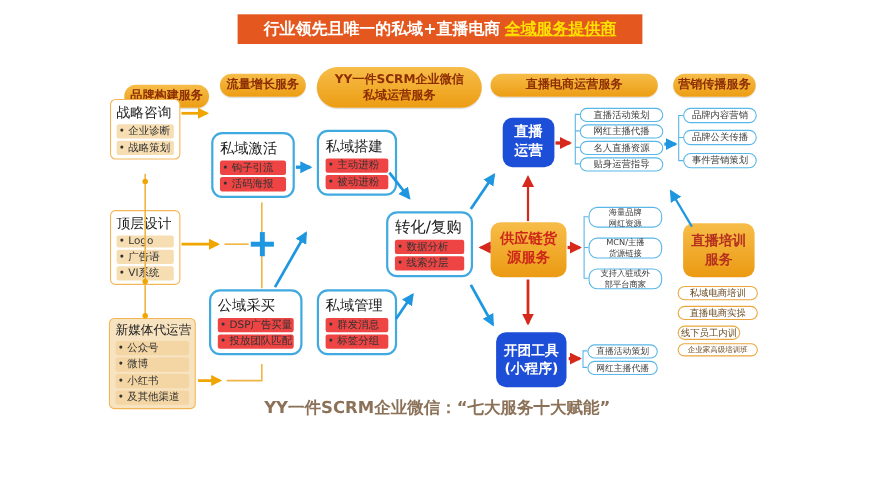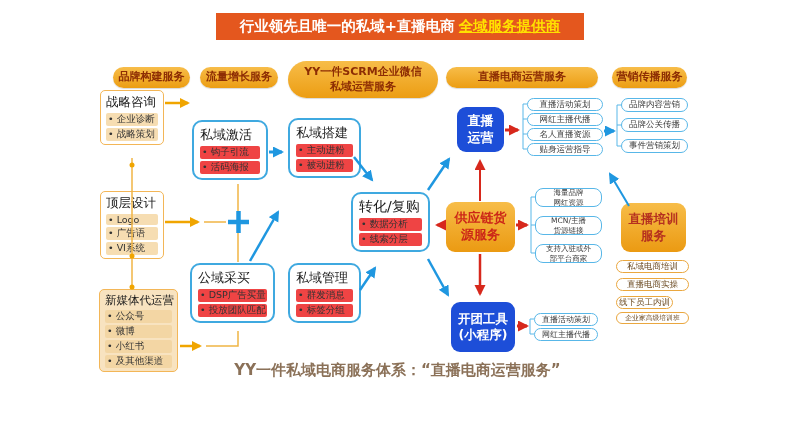--- a/index.html
+++ b/index.html
@@ -54,21 +54,21 @@
 </head>
 <body>
 
 <div class="stage">
 
   <div class="banner">
     <span>行业领先且唯一的私域+直播电商</span>
     <span class="hl">全域服务提供商</span>
   </div>
 
-  <div class="gold-pill" style="left:113px;top:67px;width:77px;height:21px;text-align:center;">
+  <div class="gold-pill" style="left:113px;top:77px;width:77px;height:21px;text-align:center;">
     <span>品牌构建服务</span>
   </div>
   <div class="gold-pill" style="left:200px;top:67px;width:78px;height:21px;">
     <span>流量增长服务</span>
   </div>
   <div class="gold-pill" style="left:288px;top:61px;width:150px;height:37px;border-radius:19px;">
     <span>YY一件SCRM企业微信</span>
     <span>私域运营服务</span>
   </div>
   <div class="gold-pill" style="left:446px;top:67px;width:152px;height:21px;">
@@ -190,21 +190,21 @@
   <div class="pill opill" style="left:616px;top:278px;width:73px;height:13px;">
       <span>直播电商实操</span>
     </div>
   <div class="pill opill" style="left:616px;top:296px;width:57px;height:13px;">
       <span>线下员工内训</span>
     </div>
   <div class="pill opill tiny" style="left:616px;top:312px;width:73px;height:12px;">
       <span>企业家高级培训班</span>
     </div>
 
-  <div class="caption">YY一件私域电商服务体系：“直播电商运营服务”</div>
+  <div class="caption">YY一件SCRM企业微信：“七大服务十大赋能”</div>
 
   <svg class="overlay" width="809" height="438" viewBox="0 0 809 438">
     <defs>
       <marker id="mo" markerUnits="userSpaceOnUse" markerWidth="12" markerHeight="12" refX="8" refY="5" orient="auto">
         <path d="M0,0 L10,5 L0,10 Z" fill="#f0a500"></path>
       </marker>
       <marker id="mb" markerUnits="userSpaceOnUse" markerWidth="13" markerHeight="13" refX="9" refY="5.5" orient="auto">
         <path d="M0,0 L11,5.5 L0,11 Z" fill="#1f97e0"></path>
       </marker>
       <marker id="mr" markerUnits="userSpaceOnUse" markerWidth="13" markerHeight="13" refX="9" refY="5.5" orient="auto">

